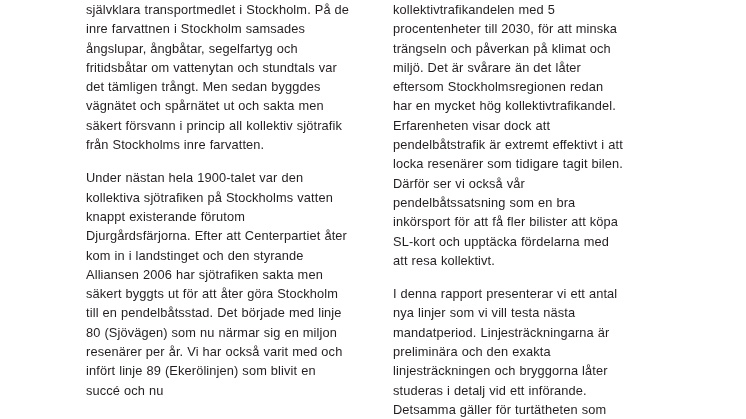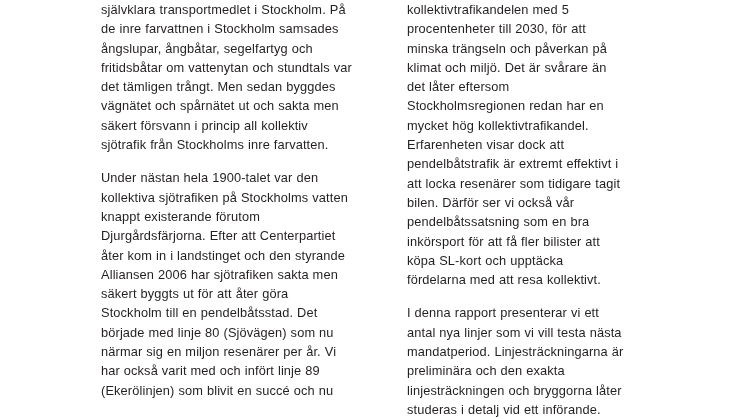--- a/index.html
+++ b/index.html
@@ -27,21 +27,20 @@
     height: 419px;
     padding: 0;
   }
   .column {
     box-sizing: border-box;
     width: 373px;
     padding-left: 86px;
     padding-right: 20px;
     padding-top: 0;
     overflow: hidden;
-    margin-left: 15px;
   }
   .column.right {
     padding-left: 20px;
     padding-right: 120px;
   }
   p {
     margin: 0 0 14px 0;
     font-size: 12.8px;
     line-height: 19.3px;
     color: #231f20;

